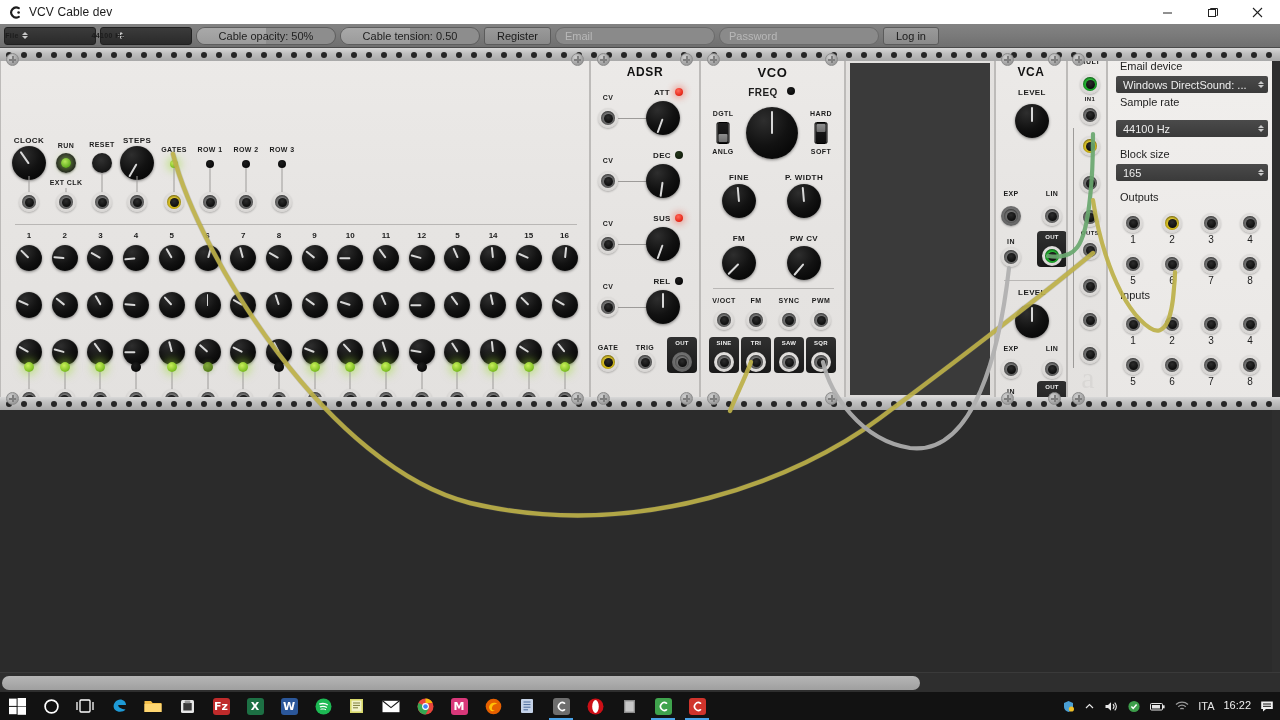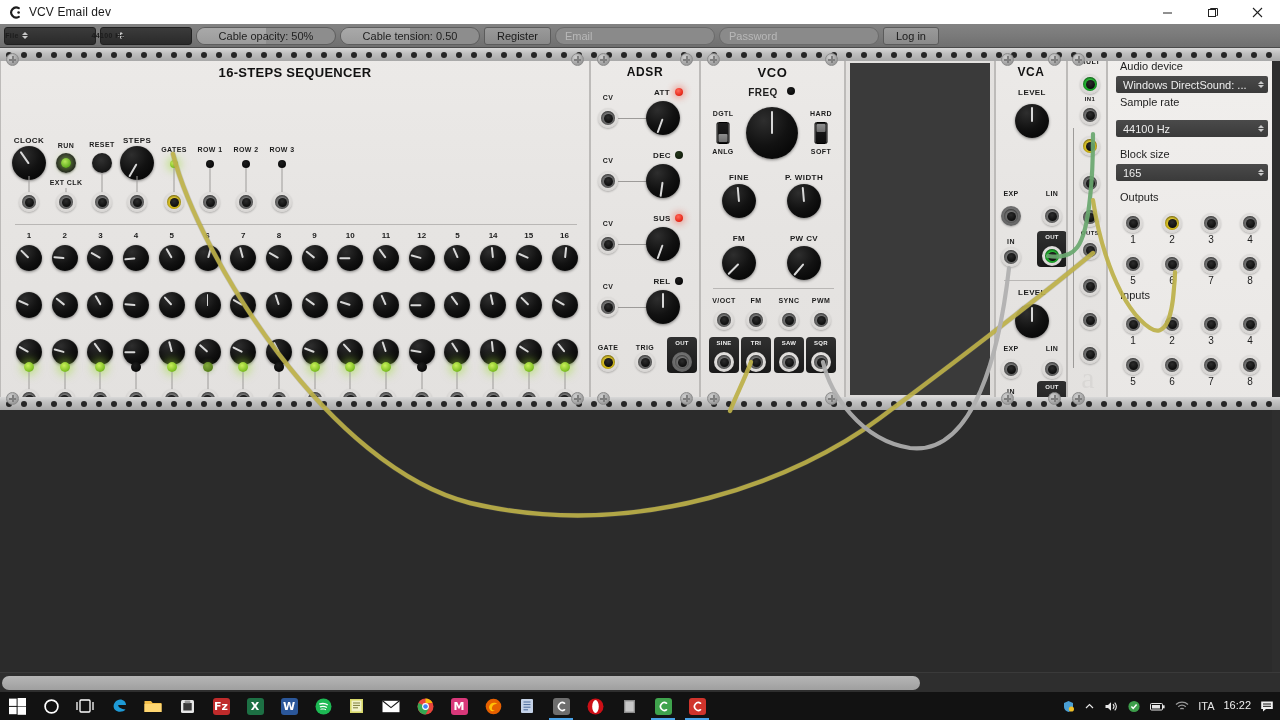--- a/index.html
+++ b/index.html
@@ -314,21 +314,21 @@
 </head>
 <body>
 
 <div class="titlebar">
   <div class="tb-icon">
     <svg width="13" height="13" viewBox="0 0 13 13">
         <path d="M9.8 2.2A5 5 0 1 0 9.8 10.8" stroke="#1c1c1c" stroke-width="2.1" fill="none" stroke-linecap="round"></path>
         <circle cx="9.6" cy="6.5" r="1.3" fill="#1c1c1c"></circle>
       </svg>
   </div>
-  <div class="tb-title">VCV Email dev</div>
+  <div class="tb-title">VCV Cable dev</div>
   <div class="tb-btns">
     <div class="tb-btn">
       <svg width="11" height="11" viewBox="0 0 11 11">
           <line x1="1" y1="6" x2="10" y2="6" stroke="#222" stroke-width="1"></line>
         </svg>
     </div>
     <div class="tb-btn">
       <svg width="11" height="11" viewBox="0 0 11 11">
           <rect x="1.5" y="2.5" width="7" height="7" stroke="#222" stroke-width="1" fill="none"></rect>
           <path d="M3.5 2.5V1.5h7v7h-1" stroke="#222" stroke-width="1" fill="none"></path>
@@ -375,21 +375,20 @@
 <div class="rack">
 
   <div class="rack-row">
 
     <div class="module" style="width:590px">
       <div class="screw" style="left:5px;top:5px"></div>
       <div class="screw" style="right:5px;top:5px"></div>
       <div class="screw" style="left:5px;bottom:5px"></div>
       <div class="screw" style="right:5px;bottom:5px"></div>
 
-      <div class="seq-title">16-STEPS SEQUENCER</div>
 
       <div class="lbl big" style="left:28px;top:88px">CLOCK</div>
       <div class="lbl" style="left:65px;top:94px">RUN</div>
       <div class="lbl" style="left:101px;top:93px">RESET</div>
       <div class="lbl big" style="left:136px;top:88px">STEPS</div>
       <div class="lbl" style="left:173px;top:98px">GATES</div>
       <div class="lbl" style="left:209px;top:98px">ROW 1</div>
       <div class="lbl" style="left:245px;top:98px">ROW 2</div>
       <div class="lbl" style="left:281px;top:98px">ROW 3</div>
       <div class="lbl" style="left:65px;top:131px">EXT CLK</div>
@@ -832,21 +831,21 @@
       <div class="lbl" style="left:22px;top:182px;font-size:6px">OUTS</div>
       <div class="jack" style="left:22px;top:202px"></div>
       <div class="jack" style="left:22px;top:238px"></div>
       <div class="jack" style="left:22px;top:272px"></div>
       <div class="jack" style="left:22px;top:306px"></div>
       <div style="position:absolute;left:5px;top:80px;width:1px;height:240px;background:#9d9b99"></div>
       <div class="watermark" style="left:20px;top:315px;font-size:30px">a</div>
     </div>
 
     <div class="module audio-mod" style="width:168px">
-      <div class="ai-label" style="top:12px">Audio device</div>
+      <div class="ai-label" style="top:12px">Email device</div>
       <div class="ai-select" style="top:28px;width:152px">
         <span class="lbl2">Windows DirectSound: ...</span>
         <span class="spin" style="display:flex;flex-direction:column;gap:1px">
             <i class="up" style="width:0;height:0;border-left:3px solid transparent;border-right:3px solid transparent;border-bottom:3.5px solid #c9c9c9"></i>
             <i class="dn" style="width:0;height:0;border-left:3px solid transparent;border-right:3px solid transparent;border-top:3.5px solid #c9c9c9"></i>
           </span>
       </div>
 
       <div class="ai-label" style="top:48px">Sample rate</div>
       <div class="ai-select" style="top:72px;width:152px">

